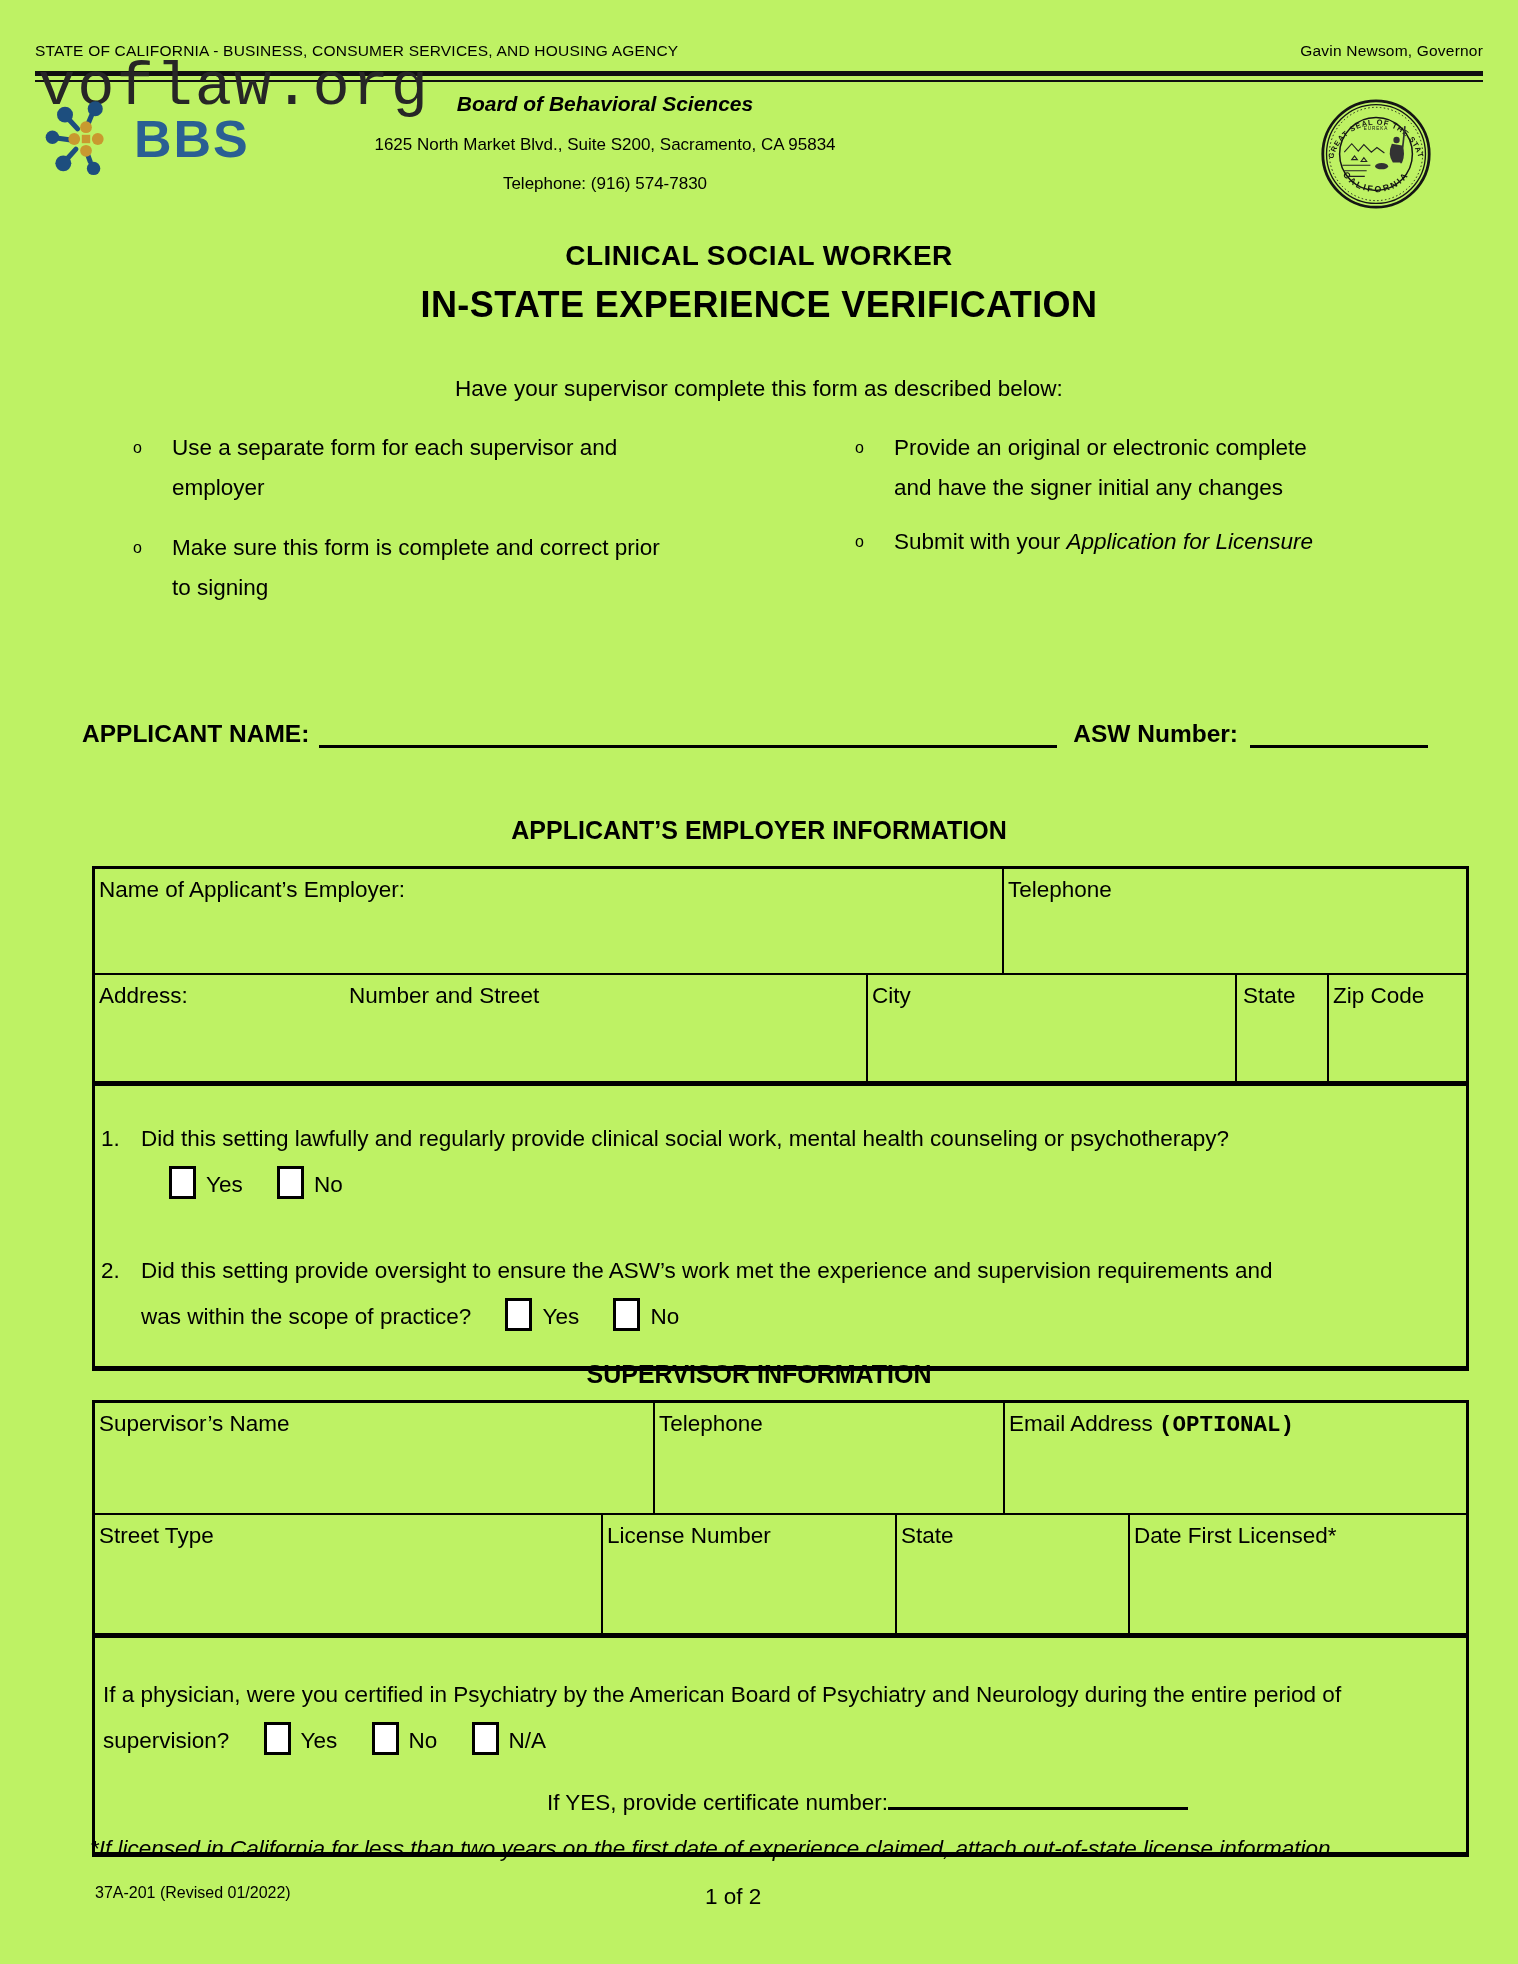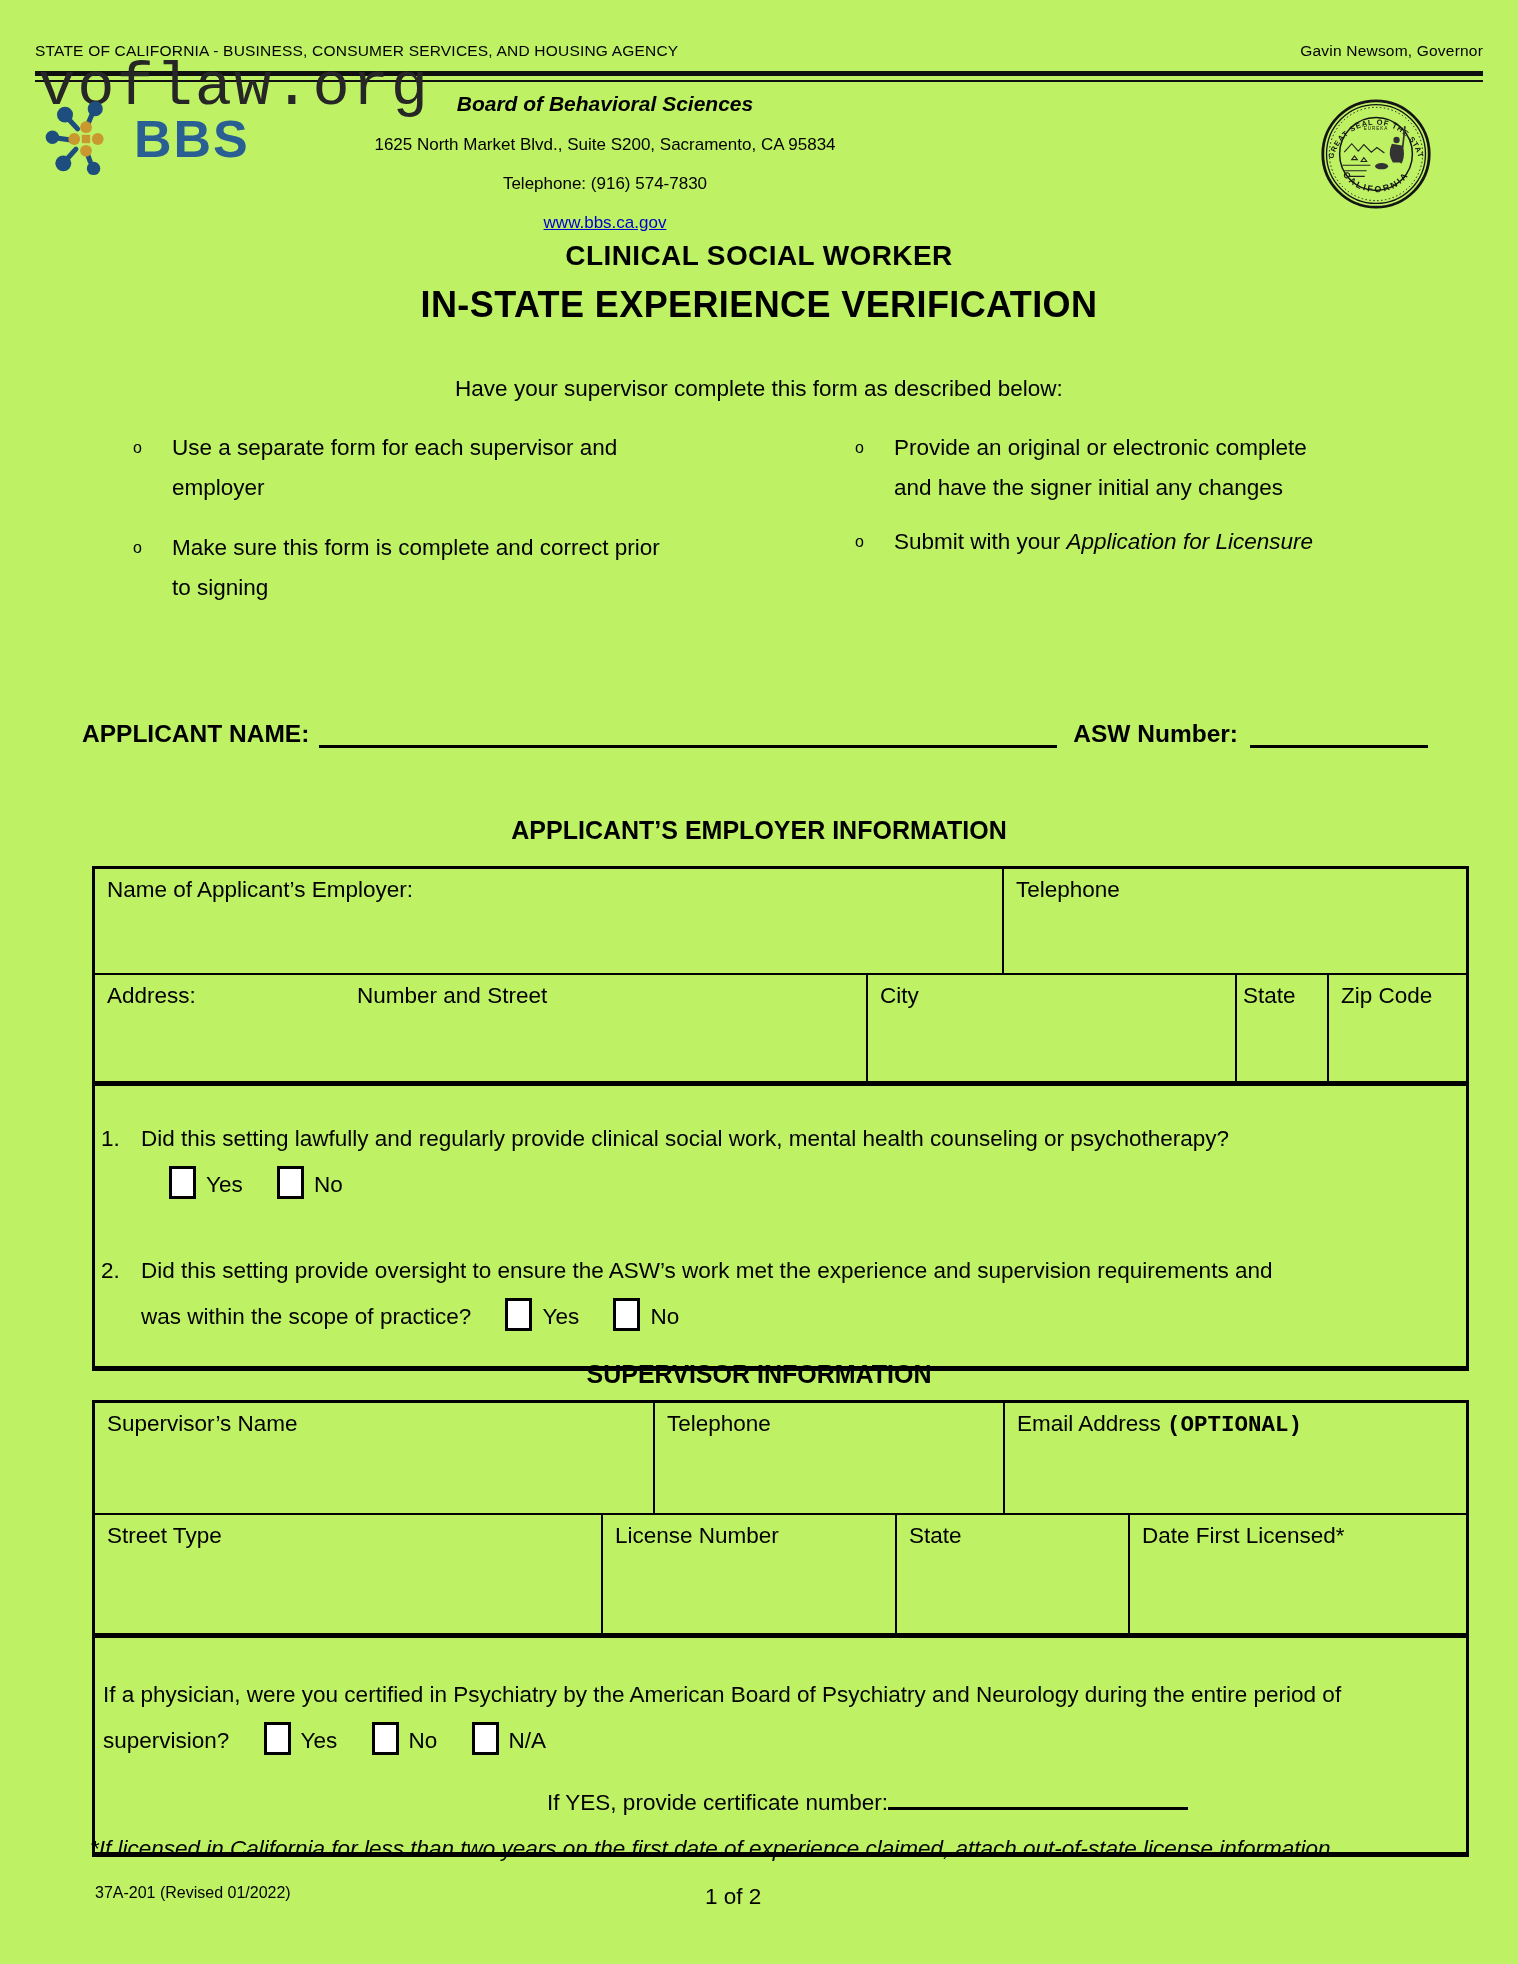--- a/index.html
+++ b/index.html
@@ -50,21 +50,21 @@
   .fill-asw { width:178px; margin-left:12px; }
 
   
   .section-title { position:absolute; left:0; width:100%; text-align:center;
     font-size:25px; font-weight:bold; }
   .form-table { position:absolute; left:92px; width:1377px;
     border:3px solid #000; border-bottom:5px solid #000; font-size:22.5px; }
   .t-row { display:flex; }
   .t-row.rb { border-bottom:2px solid #000; }
   .t-row.heavy-top { border-top:5px solid #000; }
-  .cell { padding:8px 12px; }
+  .cell { padding:8px 4px; }
   .cell + .cell { border-left:2px solid #000; }
   .street-label { margin-left:155px; }
   .bold { font-weight:bold;font-family:Liberation Mono, monospace; }
 
   
   .q-block { padding:30px 14px 26px 6px; }
   .q { display:flex; line-height:46px; }
   .q + .q { margin-top:40px; }
   .q-num { width:40px; }
   .q-body { max-width:1150px; }
@@ -119,21 +119,20 @@
         <rect x="45" y="45" width="10" height="10"></rect>
       </g>
     </svg>
     <span class="logo-text">BBS</span>
   </div>
 
   <div class="org-block">
     <div class="org-name">Board of Behavioral Sciences</div>
     <div class="org-line">1625 North Market Blvd., Suite S200, Sacramento, CA 95834</div>
     <div class="org-line">Telephone: (916) 574-7830</div>
-    <div class="org-line"><a href="#" class="org-link">www.bbs.ca.gov</a></div>
   </div>
 
   <svg class="seal" width="112" height="112" viewBox="0 0 120 120">
     <defs>
       <path id="sealTop" d="M 14,66 A 47,47 0 0 1 106,66" fill="none"></path>
       <path id="sealBottom" d="M 21,76 A 43,43 0 0 0 99,76" fill="none"></path>
     </defs>
     <circle cx="60" cy="60" r="57" fill="none" stroke="#141414" stroke-width="3"></circle>
     <circle cx="60" cy="60" r="53" fill="none" stroke="#141414" stroke-width="1.4"></circle>
     <circle cx="60" cy="60" r="50" fill="none" stroke="#141414" stroke-width="1" stroke-dasharray="1.6 2.6"></circle>

